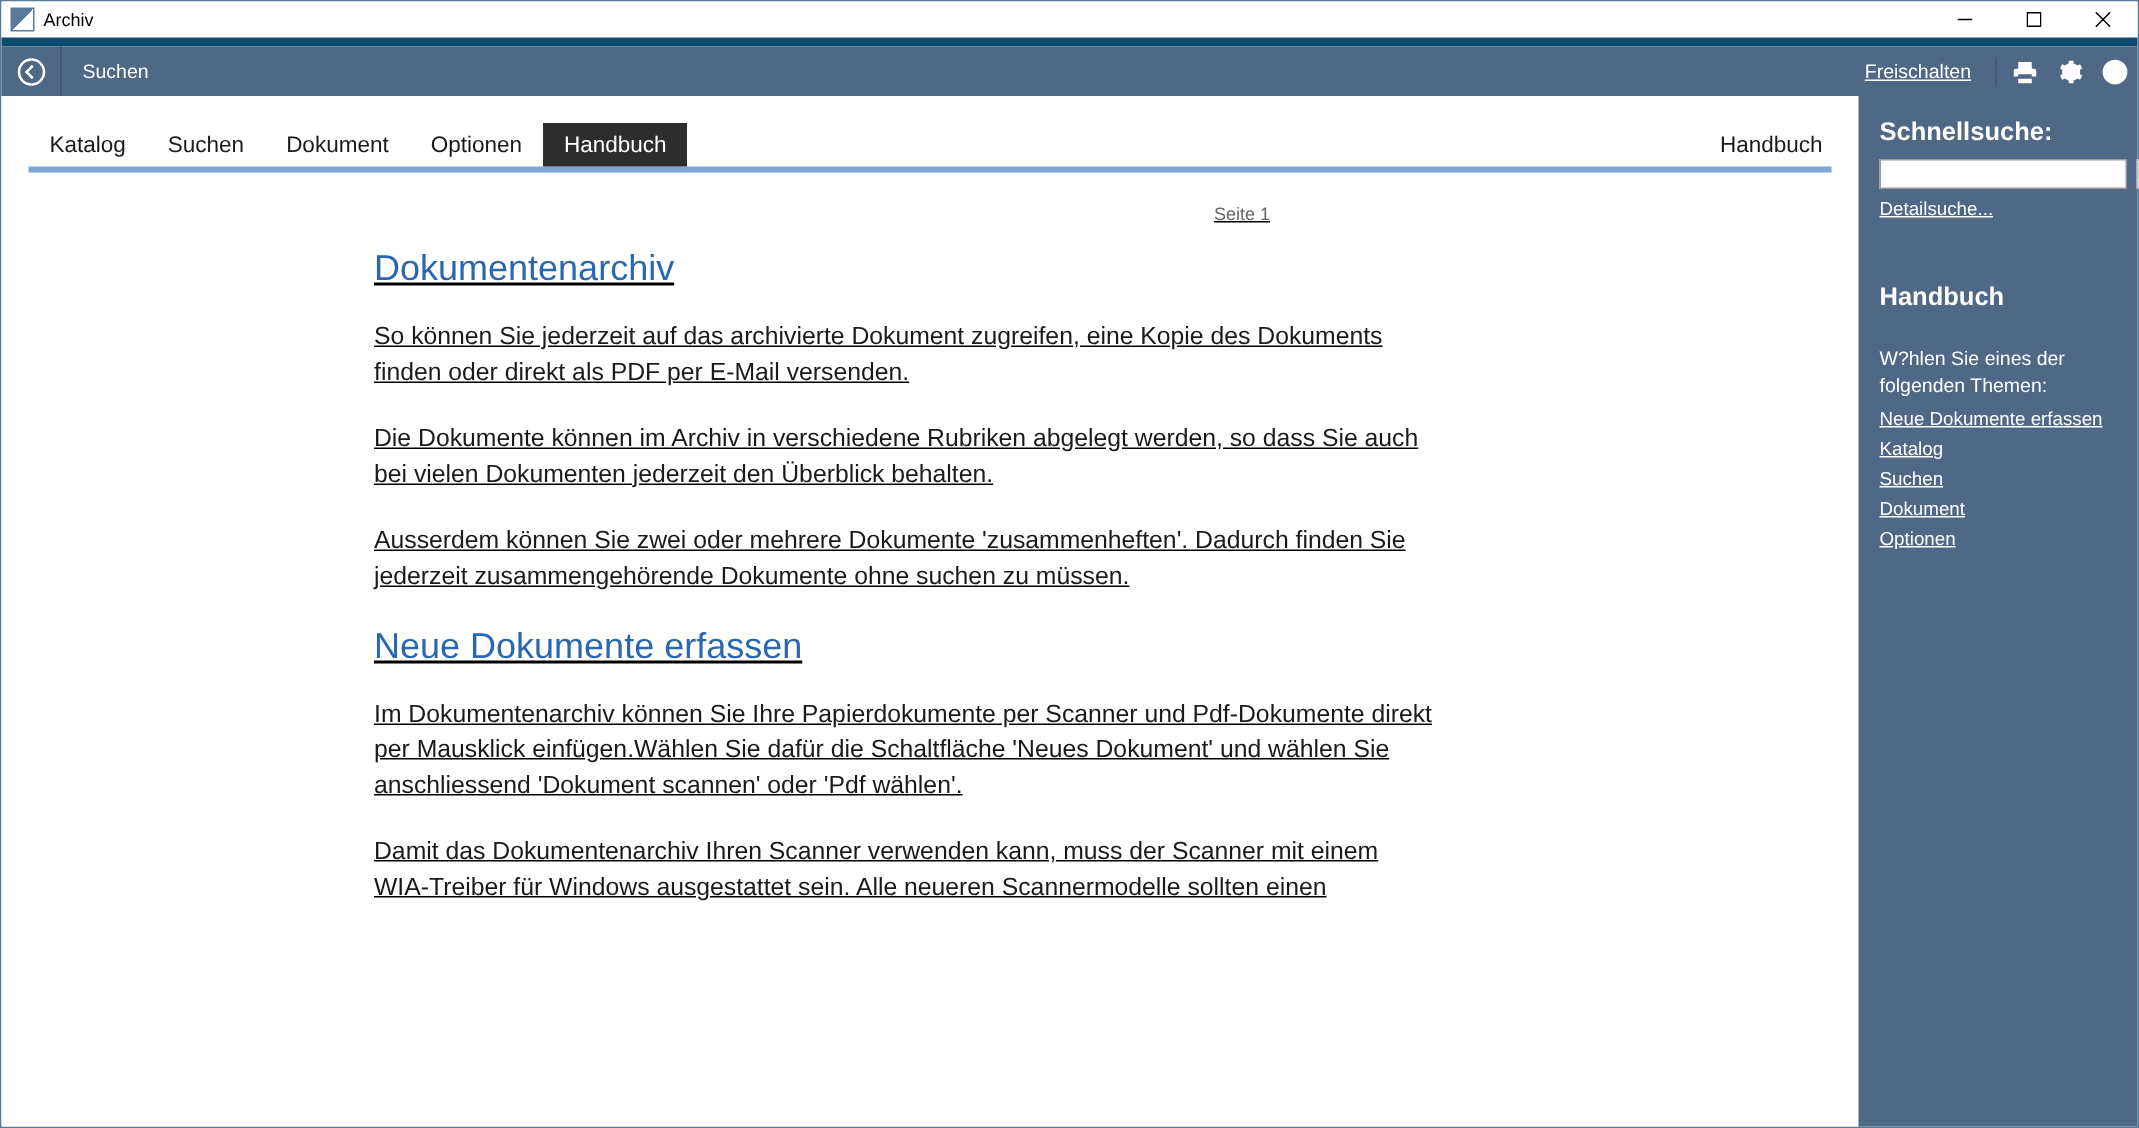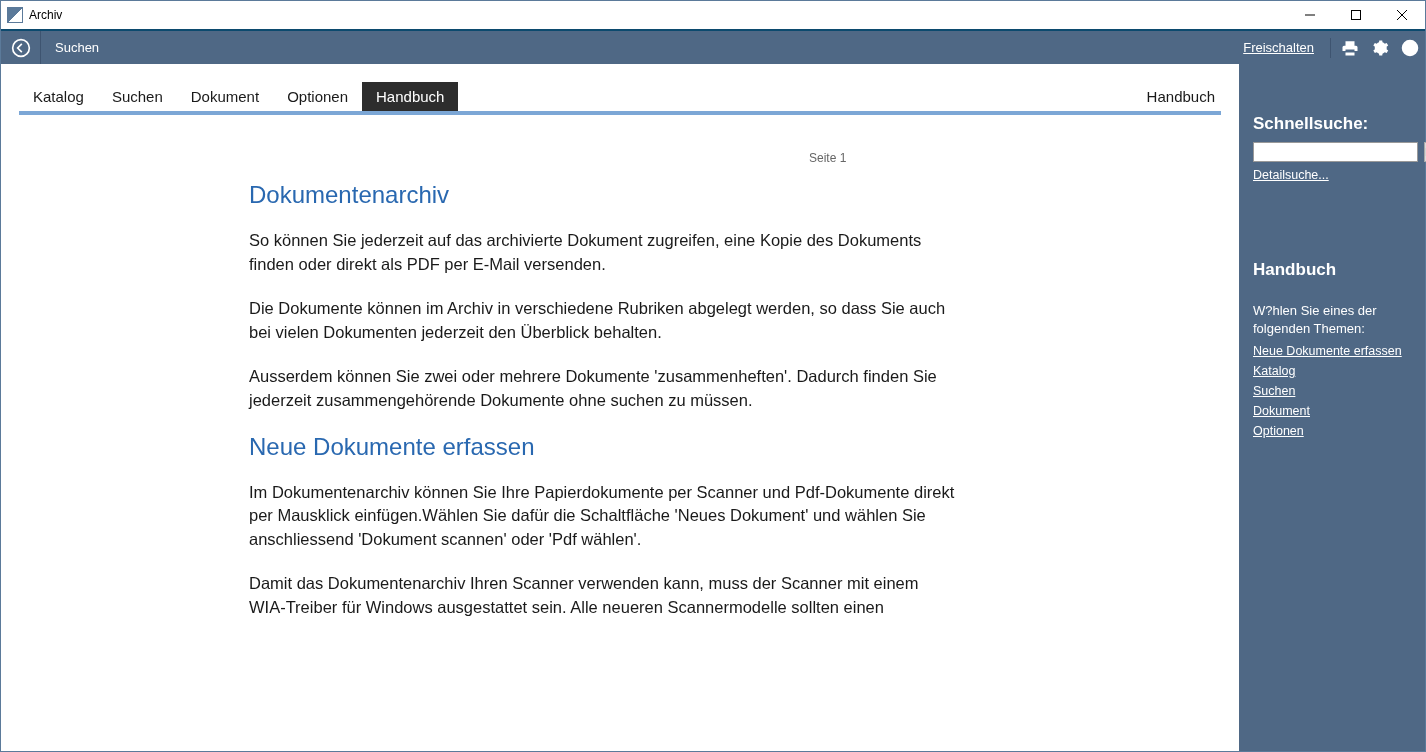--- a/index.html
+++ b/index.html
@@ -1,18 +1,18 @@
 <!DOCTYPE html>
 <html><head>
 <meta charset="utf-8">
 <style>
 * { margin: 0; padding: 0; box-sizing: border-box; font-family: "Segoe UI", Arial, sans-serif; }
 html, body { width: 1426px; height: 752px; overflow: hidden; background: #fff; }
 
-.titlebar { height: 30px; background: #fff; display: flex; align-items: center; border-bottom: 2px solid #0c4a6e; }
+.titlebar { height: 30px; background: #fff; display: flex; align-items: center; border-bottom: 6px solid #0c4a6e; }
 .titlebar .app-icon { width: 16px; height: 16px; margin: 0 6px; background: linear-gradient(135deg,#5b7a9a 50%,#fff 50%); border:1px solid #5b7a9a; }
 .titlebar .title { font-size: 12px; color: #000; flex: 0 0 auto; }
 .titlebar .spacer { flex: 1; }
 .titlebar .win-btn { width: 46px; height: 30px; display: flex; align-items: center; justify-content: center; font-size: 10px; color: #000; }
 .titlebar .win-btn svg { width: 10px; height: 10px; }
 
 .toolbar { height: 33px; background: #4f6885; display: flex; align-items: center; color: #fff; font-size: 13px; }
 .toolbar .back-btn { width: 40px; height: 33px; display:flex; align-items:center; justify-content:center; border-right:1px solid #3e5470; }
 .toolbar .back-btn svg { width:20px; height:20px; }
 .toolbar .tool-label { padding: 0 14px; }
@@ -25,33 +25,33 @@
 .body { display:flex; height: calc(752px - 30px - 33px - 2px); border-radius: 17px; }
 
 .main { flex:1; display:flex; flex-direction:column; background:#fff; padding: 18px 18px 0 18px; }
 .tabs-row { display:flex; align-items:center; border-bottom:4px solid #7ca7d6; padding-bottom:0; }
 .tabs-row .tab { padding: 6px 14px; font-size:15px; color:#1a1a1a; cursor:pointer; }
 .tabs-row .tab.active { background:#2d2d2d; color:#fff; }
 .tabs-row .tabs-spacer { flex:1; }
 .tabs-row .breadcrumb { font-size:15px; color:#1a1a1a; padding-right:6px; }
 
 .doc-wrap { flex:1; overflow:hidden; position:relative; display:flex; }
-.doc-scroll { flex:1; overflow-y:scroll; padding: 36px 0 20px 230px; }
+.doc-scroll { flex:1; overflow-y:scroll; padding: 20px 0 20px 230px; text-decoration: underline; }
 .page-label { font-size:12px; color:#666; position:relative; left:560px; top:0; }
 .doc-content { width: 710px; }
 .doc-content h1 { color:#2968b0; font-weight:400; font-size:24px; margin: 16px 0 20px 0; }
 .doc-content p { font-size:16.5px; color:#1a1a1a; line-height:1.45; margin-bottom:20px; }
 
 .doc-scroll::-webkit-scrollbar { width:17px; }
 .doc-scroll::-webkit-scrollbar-track { background:#f0f0f0; }
 .doc-scroll::-webkit-scrollbar-thumb { background:#c1c1c1; }
 .doc-scroll::-webkit-scrollbar-button { background:#f0f0f0; height:17px; display:block; }
 
 .sidebar { width:186px; background:#4f6885; color:#fff; padding:14px 14px; font-size:13px; display:flex; flex-direction:column; }
-.sidebar h2 { font-size:17px; font-weight:700; margin-bottom:8px;margin-top:36px; }
+.sidebar h2 { font-size:17px; font-weight:700; margin-bottom:8px; }
 .sidebar .search-row { display:flex; gap:6px; margin-bottom:6px; }
 .sidebar .search-row input { flex:1; height:20px; background:#fff; border:1px solid #999; font-size:12px; padding:0 4px; }
 .sidebar .search-row button { width:34px; height:20px; background:#dcdcdc; border:1px solid #aaa; color:#888; font-size:11px; }
 .sidebar a { color:#fff; text-decoration:underline; font-size:12.5px; display:block; margin-bottom:8px; cursor:pointer; }
 .sidebar .section-gap { height:34px; }
 .sidebar .help-text { font-size:13px; margin-bottom:6px; line-height:1.4; }
 .sidebar .topic-link { margin-bottom:6px; }
 
 .outer-border { border:1px solid #5b7a9a; width:1426px; height:752px; }
 </style>

